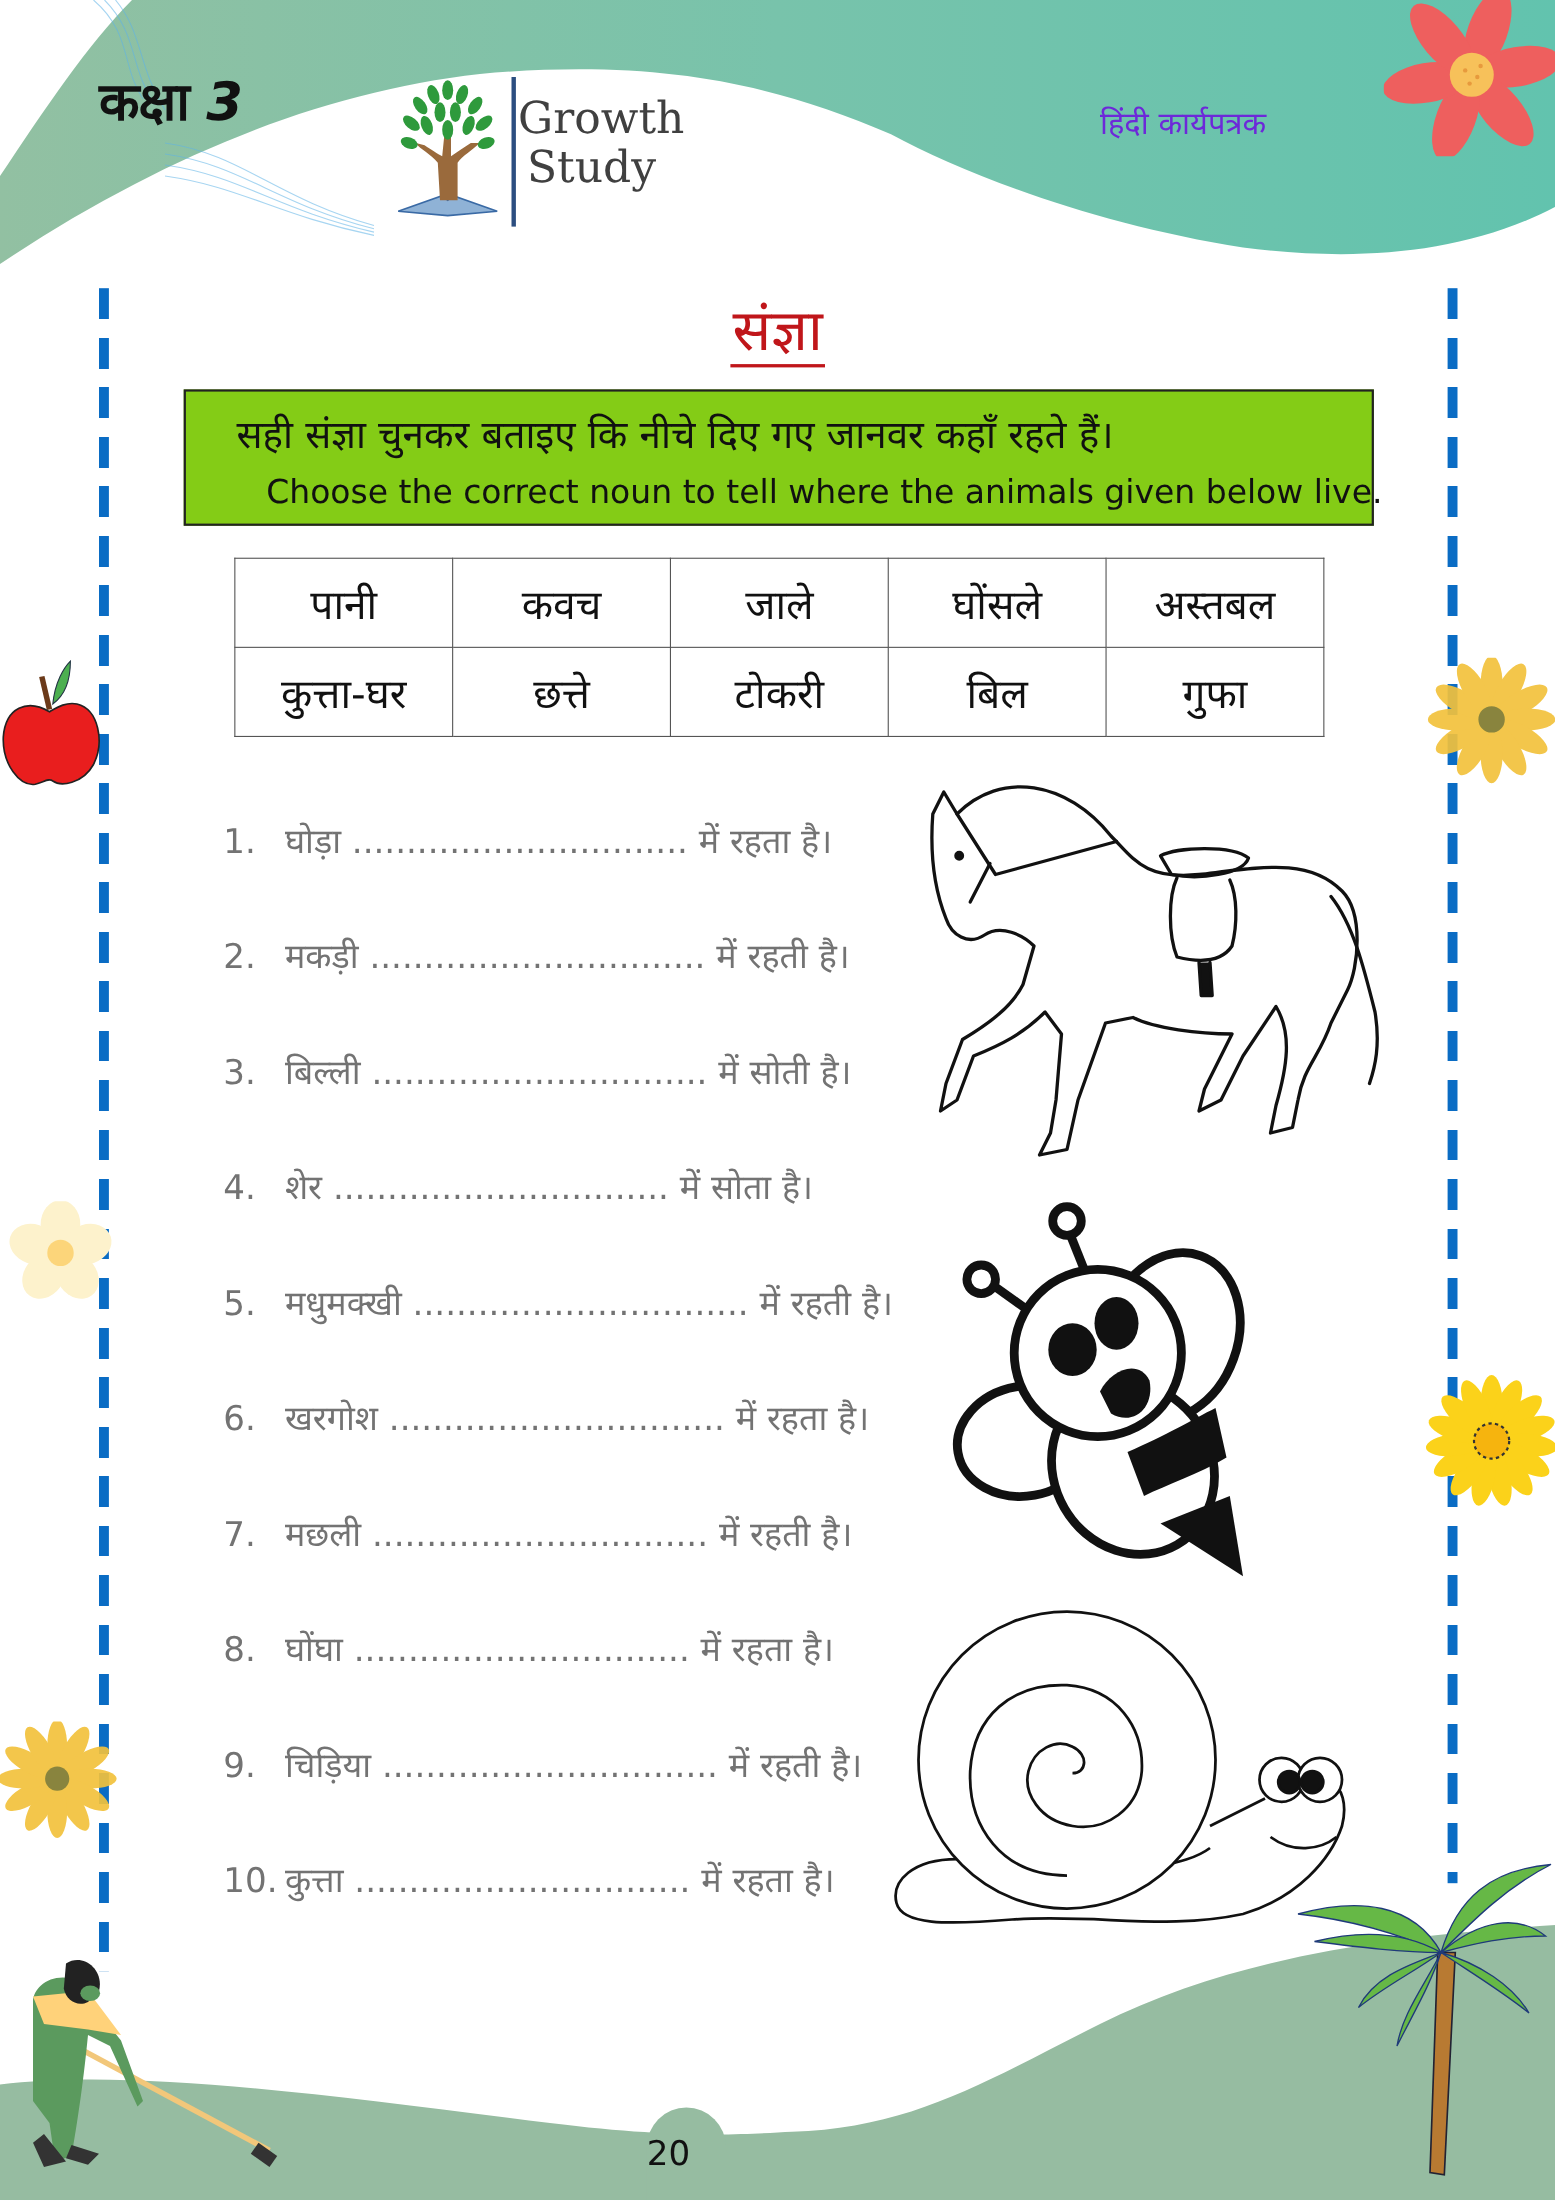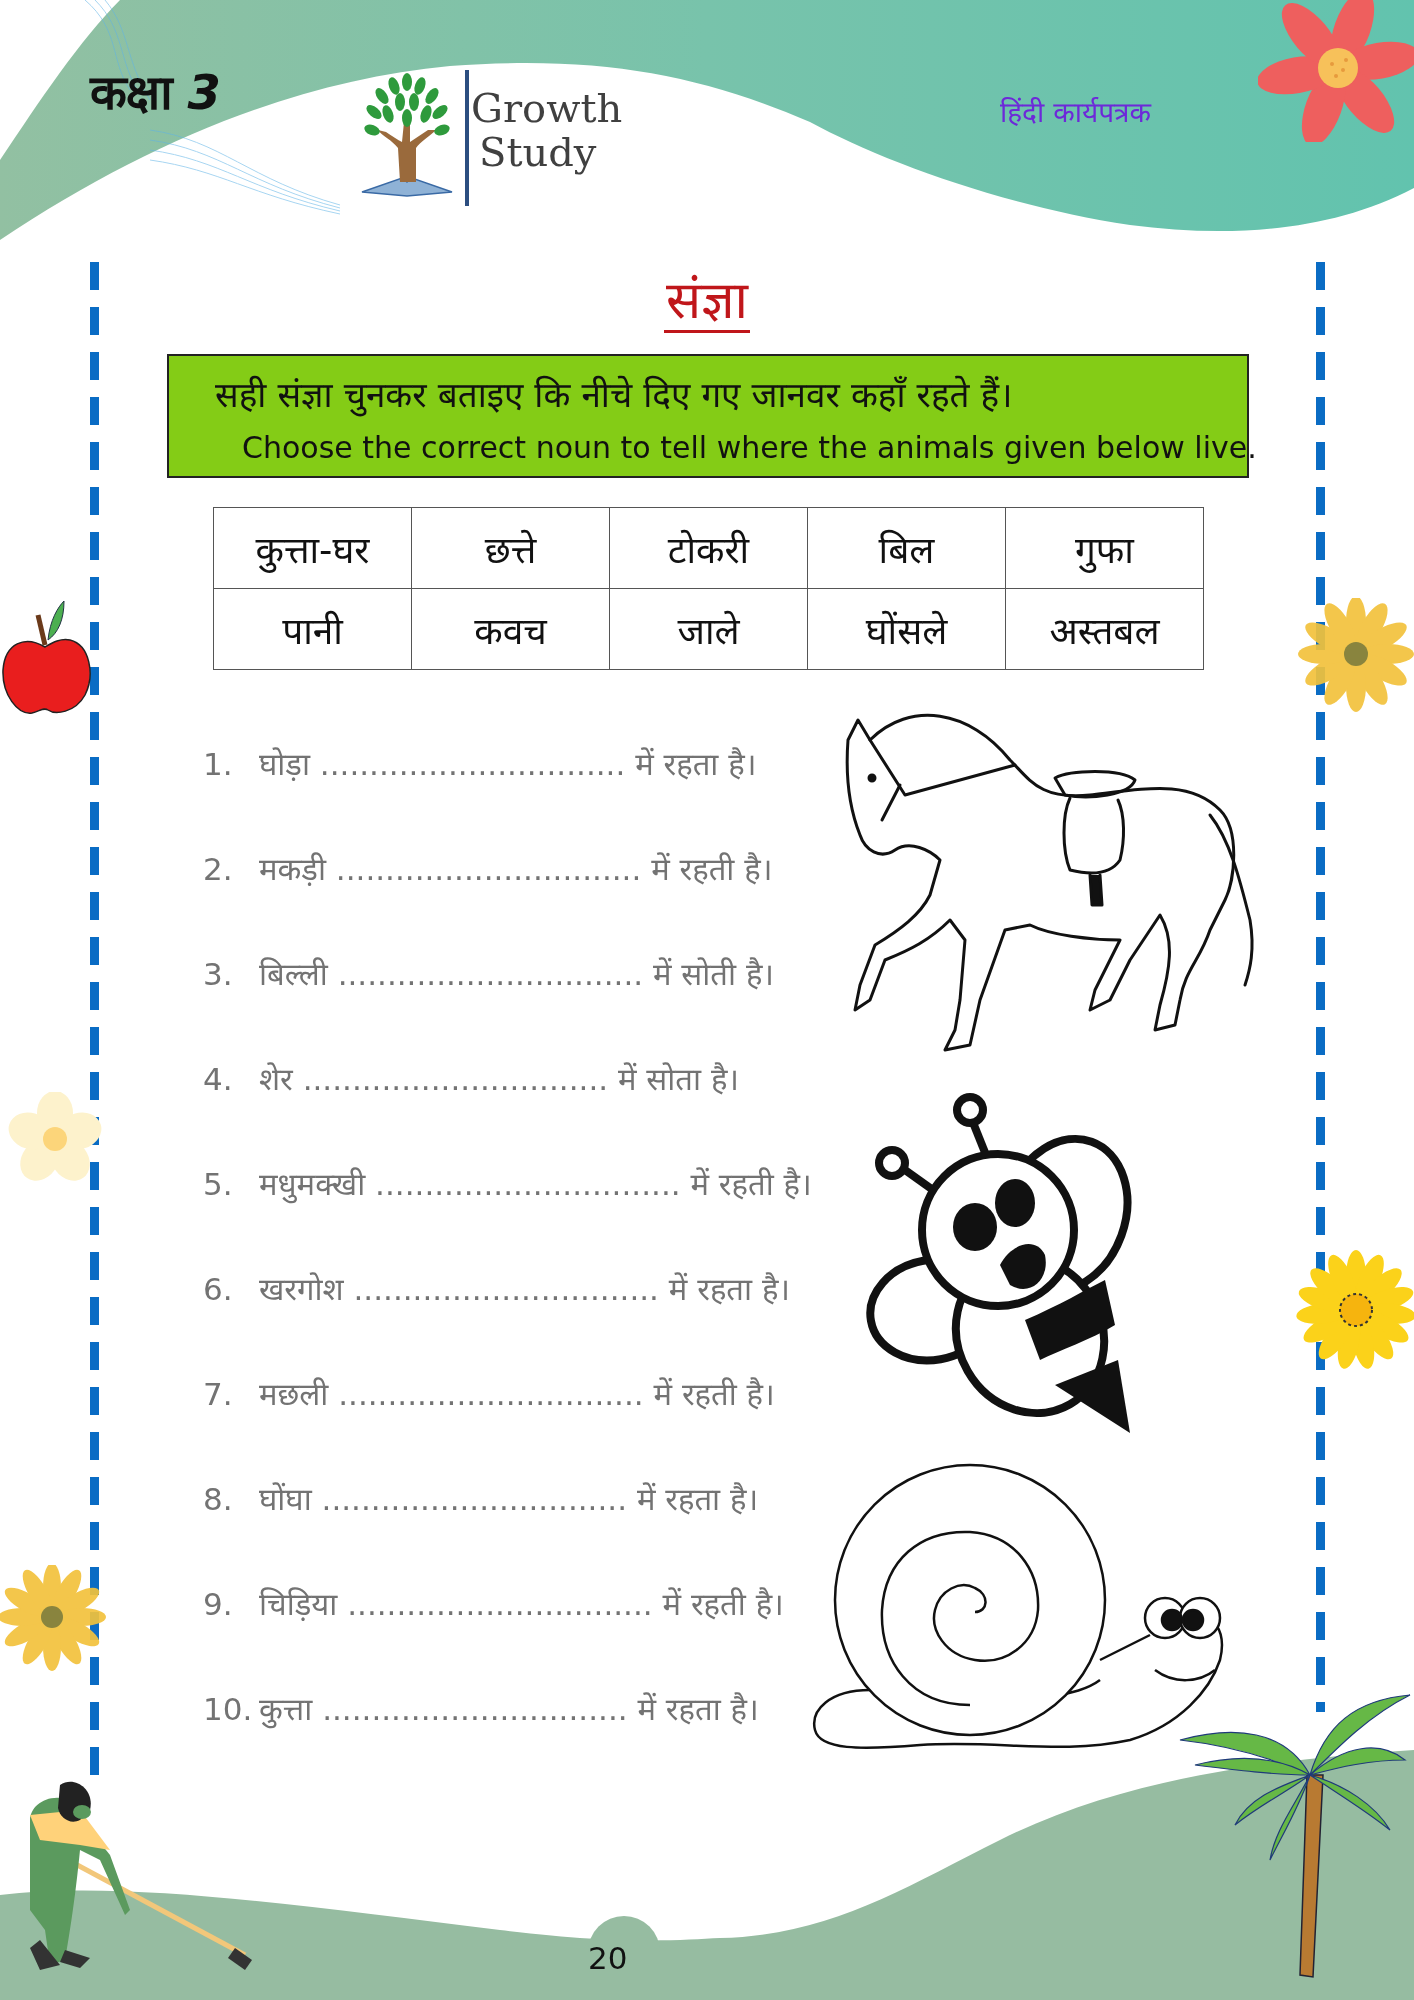--- a/index.html
+++ b/index.html
@@ -106,32 +106,32 @@
 <div class="abs title"><span>संज्ञा</span></div>
 
 <div class="abs instr-box">
   <div class="instr-hi">सही संज्ञा चुनकर बताइए कि नीचे दिए गए जानवर कहाँ रहते हैं।</div>
   <div class="instr-en">Choose the correct noun to tell where the animals given below live.</div>
 </div>
 
 <table class="words">
   <tbody>
       <tr>
+    <td>पानी</td>
+    <td>कवच</td>
+    <td>जाले</td>
+    <td>घोंसले</td>
+    <td>अस्तबल</td>
+  </tr>
+  <tr>
     <td>कुत्ता-घर</td>
     <td>छत्ते</td>
     <td>टोकरी</td>
     <td>बिल</td>
     <td>गुफा</td>
-  </tr>
-  <tr>
-    <td>पानी</td>
-    <td>कवच</td>
-    <td>जाले</td>
-    <td>घोंसले</td>
-    <td>अस्तबल</td>
   </tr>
 </tbody>
   </table>
 
 <div class="qlist">
   <div class="q" style="top:12px"><span class="n">1.</span><span>घोड़ा</span> <span class="dots">...............................</span> <span>में रहता है।</span></div>
   <div class="q" style="top:117px"><span class="n">2.</span><span>मकड़ी</span> <span class="dots">...............................</span> <span>में रहती है।</span></div>
   <div class="q" style="top:222px"><span class="n">3.</span><span>बिल्ली </span> <span class="dots">...............................</span> <span>में सोती है।</span></div>
   <div class="q" style="top:327px"><span class="n">4.</span><span>शेर</span> <span class="dots">...............................</span> <span>में सोता है।</span></div>
   <div class="q" style="top:432px"><span class="n">5.</span><span>मधुमक्खी</span> <span class="dots">...............................</span> <span>में रहती है।</span></div>

